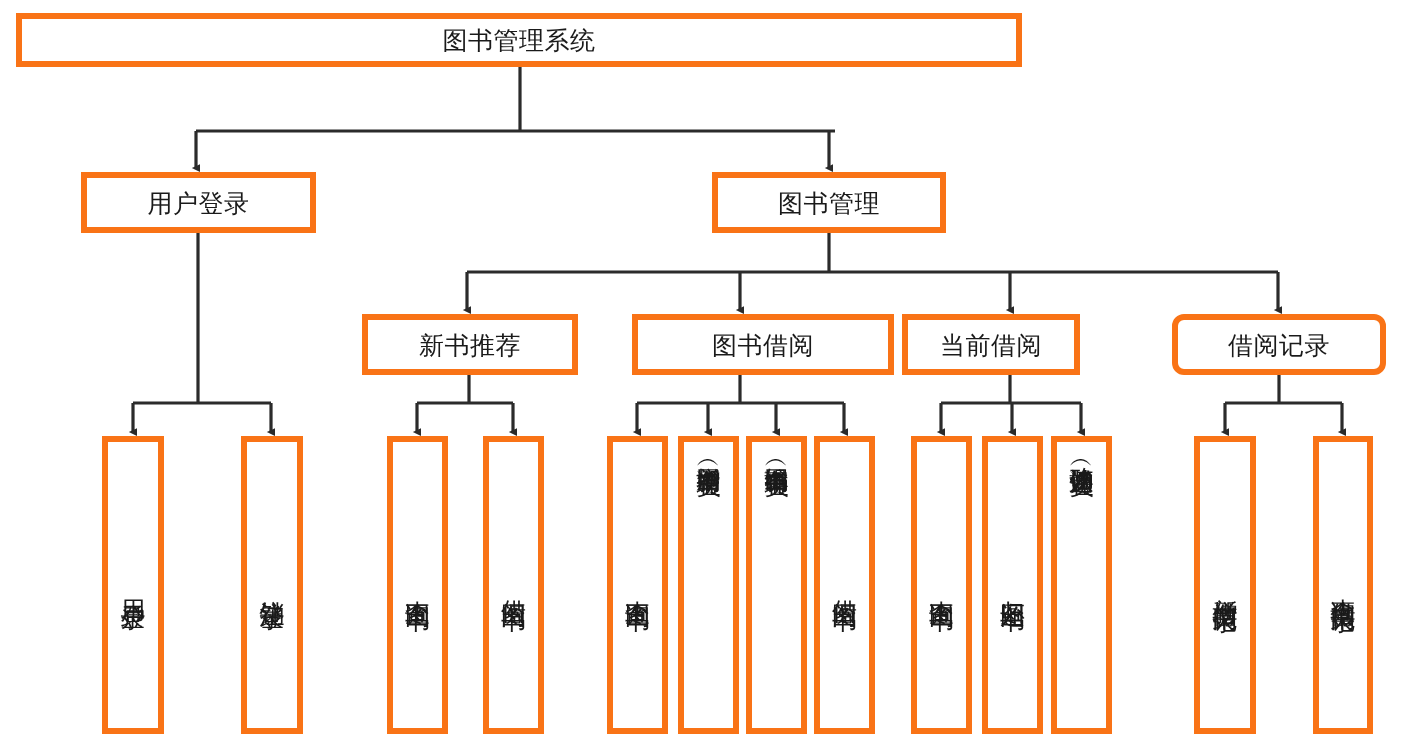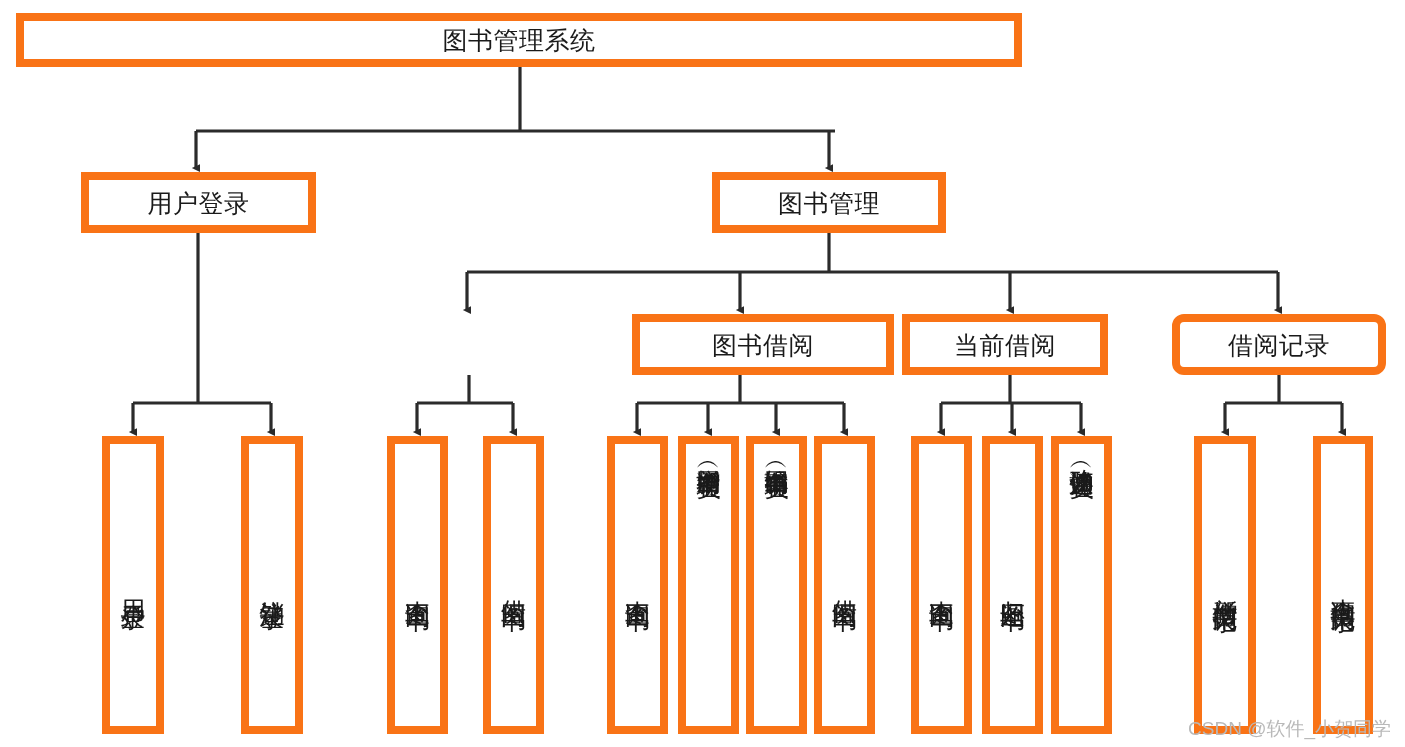--- a/index.html
+++ b/index.html
@@ -21,21 +21,21 @@
   #diagram-svg {
     position: absolute;
     left: 0;
     top: 0;
     width: 1405px;
     height: 747px;
   }
   .node-box {
     position: absolute;
     box-sizing: border-box;
-    border: 8px solid #f97316;
+    border: 6px solid #f97316;
     background: #ffffff;
     display: flex;
     align-items: center;
     justify-content: center;
     color: #1a1a1a;
   }
   .node-label {
     display: block;
     text-align: center;
     line-height: 1.12;
@@ -137,24 +137,27 @@
     <span class="node-label">图书管理系统</span>
   </div>
 
   <div class="node-box node-h" style="left:81px; top:172px; width:235px; height:61px;">
     <span class="node-label">用户登录</span>
   </div>
   <div class="node-box node-h" style="left:712px; top:172px; width:234px; height:61px;">
     <span class="node-label">图书管理</span>
   </div>
 
+  <div class="node-box node-h" style="left:362px; top:314px; width:216px; height:61px;">
+    <span class="node-label">新书推荐</span>
+  </div>
   <div class="node-box node-h" style="left:632px; top:314px; width:262px; height:61px;">
     <span class="node-label">图书借阅</span>
   </div>
-  <div class="node-box node-h" style="left:902px; top:314px; width:206px; height:61px;">
+  <div class="node-box node-h" style="left:902px; top:314px; width:178px; height:61px;">
     <span class="node-label">当前借阅</span>
   </div>
   <div class="node-box node-h" style="left:1172px; top:314px; width:214px; height:61px;border-radius:12px;">
     <span class="node-label">借阅记录</span>
   </div>
 
   <div class="node-box node-v center-text" style="left:102px; top:436px; width:62px; height:298px;">
     <span class="node-label">用户登录</span>
   </div>
   <div class="node-box node-v center-text" style="left:241px; top:436px; width:62px; height:298px;">
@@ -191,15 +194,14 @@
     <span class="node-label">确认归还（管理员）</span>
   </div>
 
   <div class="node-box node-v center-text" style="left:1194px; top:436px; width:62px; height:298px;">
     <span class="node-label">新增借阅记录</span>
   </div>
   <div class="node-box node-v center-text" style="left:1313px; top:436px; width:60px; height:298px;">
     <span class="node-label">查询借阅记录</span>
   </div>
 
-  <div class="watermark">CSDN @软件_小贺同学</div>
 
 </div>
 
 </body></html>

